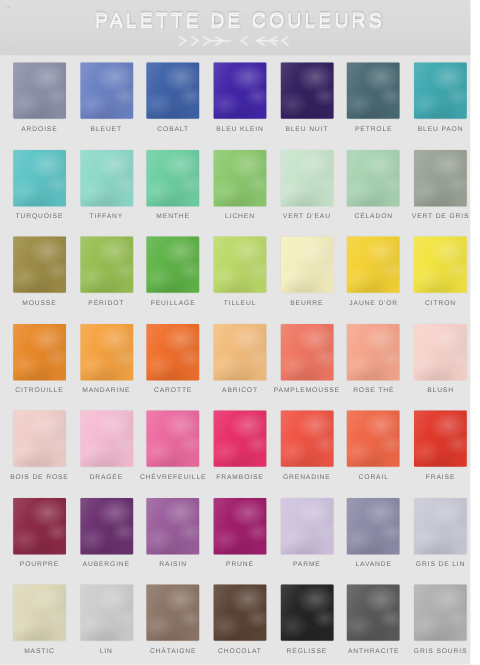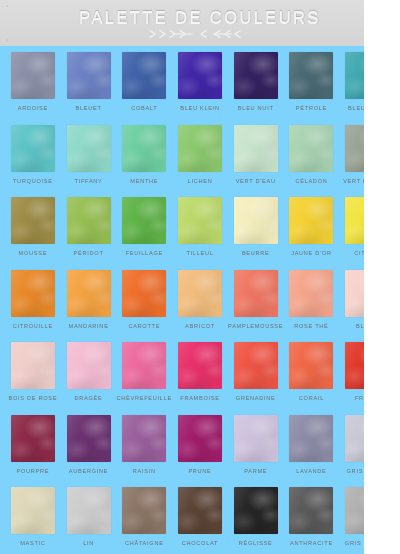--- a/index.html
+++ b/index.html
@@ -11,23 +11,23 @@
     overflow: hidden;
   }
 
   body {
     font-family: "Liberation Sans", sans-serif;
     background: #ffffff;
   }
 
   #page {
     position: relative;
-    width: 364px;
+    width: 392px;
     height: 554px;
-    background: #7dd3fc;
+    background: #e5e5e5;
     overflow: hidden;
   }
 
   
   #header {
     position: relative;
     width: 400px;
     height: 46px;
     background: linear-gradient(180deg, #dddddd 0%, #d9d9d9 55%, #d4d4d4 100%);
     overflow: hidden;

